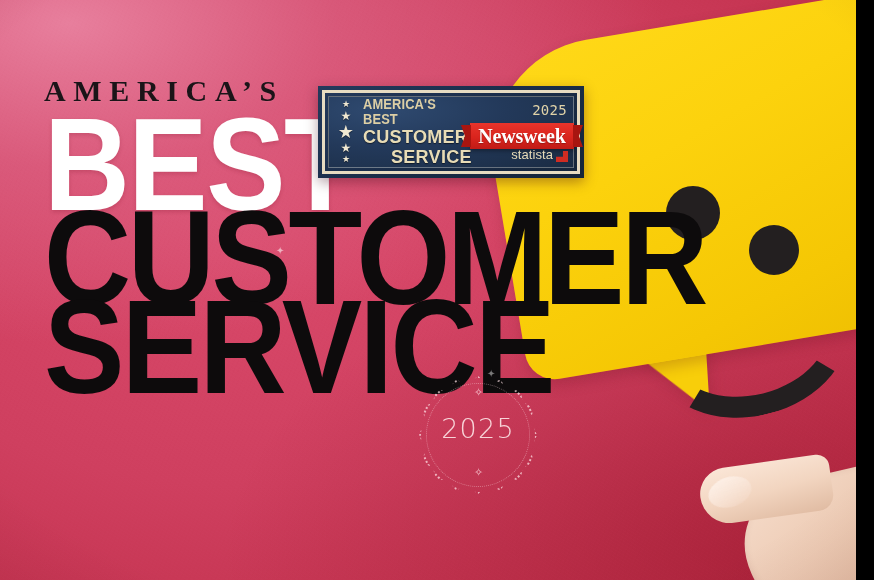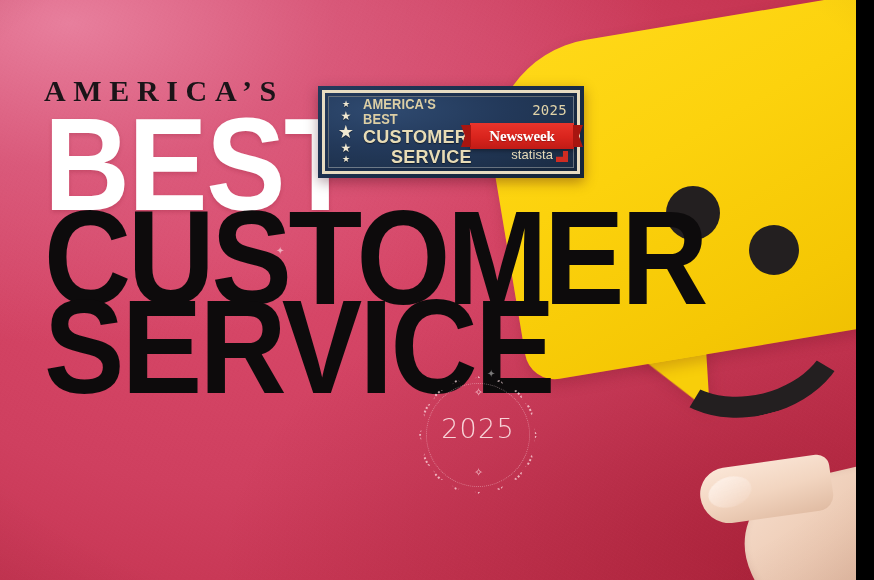--- a/index.html
+++ b/index.html
@@ -295,21 +295,21 @@
     content:"";
     position:absolute; top:2px;
     width:10px; height:22px;
     background:#a81510;
   }
   .ribbon::before{ left:-9px; clip-path:polygon(0 0,100% 0,100% 100%,0 100%,40% 50%); }
   .ribbon::after { right:-9px; clip-path:polygon(0 0,100% 0,60% 50%,100% 100%,0 100%); }
   .ribbon span{
     font-family:"Liberation Serif", serif;
     font-weight:700;
-    font-size:15px;
+    font-size:20px;
     color:#ffffff;
     letter-spacing:-.01em;
     position:relative; z-index:2;
     text-shadow:0 1px 1px rgba(0,0,0,.25);
   }
   .statista{
     position:absolute; right:5px; bottom:5px;
     display:flex; align-items:flex-end; gap:3px;
     font-family:"Liberation Sans", sans-serif;
     font-size:13px;

